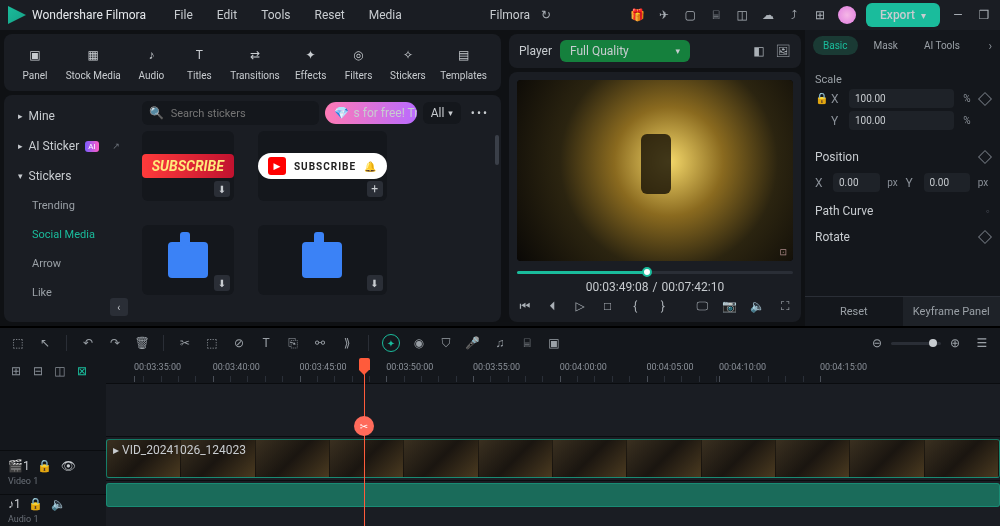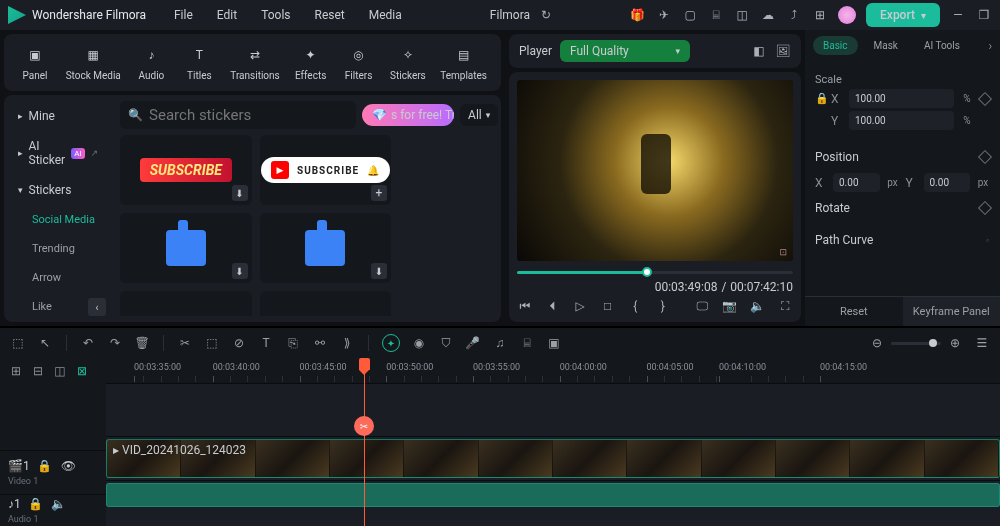--- a/index.html
+++ b/index.html
@@ -25,25 +25,25 @@
 .sidebar{width:130px;padding:6px 0;position:relative}
 .side-item{padding:8px 14px;cursor:pointer;display:flex;align-items:center;gap:6px;font-size:12px}
 .side-item.sub{padding-left:28px;font-size:11px;color:#9aa0a6}
 .side-item.active{color:#1abc9c}
 .ai-badge{background:linear-gradient(90deg,#7b5cff,#ff5cc5);border-radius:3px;font-size:8px;padding:1px 3px;color:#fff}
 .arrow-r{margin-left:auto;font-size:9px;color:#6a7078}
 .sb-collapse{position:absolute;bottom:6px;right:6px;width:18px;height:18px;background:#2a2e36;border-radius:3px;display:flex;align-items:center;justify-content:center;font-size:10px;cursor:pointer}
 .content{flex:1;display:flex;flex-direction:column;padding:6px 8px;position:relative}
 .search-row{display:flex;align-items:center;gap:6px;margin-bottom:6px}
 .search-box{flex:1;display:flex;align-items:center;gap:6px;background:#14171c;border-radius:6px;padding:5px 8px}
-.search-box input{background:transparent;border:0;outline:0;color:#c8ccd0;font-size:15px;flex:1}
+.search-box input{background:transparent;border:0;outline:0;color:#c8ccd0;font-size:11px;flex:1}
 .promo{background:linear-gradient(90deg,#ff7ab5,#b96bff);border-radius:12px;padding:4px 10px;font-size:10px;color:#fff;display:flex;align-items:center;gap:4px;max-width:92px;white-space:nowrap;overflow:hidden}
 .all-dd{background:#14171c;border-radius:6px;padding:4px 8px;display:flex;align-items:center;gap:4px;cursor:pointer}
 .dots{cursor:pointer;padding:0 4px;letter-spacing:2px}
-.grid{display:grid;grid-template-columns:repeat(3,1fr);gap:8px;overflow:auto}
+.grid{display:grid;grid-template-columns:repeat(3,1fr);gap:24px;overflow:auto}
 .card{background:#14171c;border-radius:6px;height:70px;position:relative;cursor:pointer}
 .card .dl{position:absolute;bottom:4px;right:4px;width:16px;height:16px;background:#2a2e36;border-radius:3px;display:flex;align-items:center;justify-content:center;font-size:10px}
 .card .plus{position:absolute;bottom:4px;right:4px;width:16px;height:16px;background:#2a2e36;border-radius:3px;display:flex;align-items:center;justify-content:center;font-size:12px}
 .sub1{display:flex;align-items:center;justify-content:center;height:100%}
 .sub-badge{background:linear-gradient(90deg,#ff3b3b,#c1122f);color:#ffe97a;font-weight:700;font-size:14px;padding:4px 10px;border-radius:4px;font-style:italic}
 .sub2{display:flex;align-items:center;gap:8px;background:#fff;border-radius:18px;padding:4px 10px}
 .pbtn{width:18px;height:18px;background:#ff0000;border-radius:3px;display:flex;align-items:center;justify-content:center;color:#fff;font-size:9px}
 .sub2 .t{color:#222;font-weight:700;font-size:10px;letter-spacing:1px}
 .sub2 .bell{color:#ff8a00;font-size:10px}
 .thumb{width:40px;height:36px;background:#3b82f6;border-radius:4px;position:relative;margin:auto}
@@ -211,22 +211,22 @@
         <div class="side-item">
             <span style="font-size:9px">▸</span>
             <span>AI Sticker</span>
             <span class="ai-badge">AI</span>
             <span class="arrow-r">↗</span>
           </div>
         <div class="side-item">
             <span style="font-size:9px">▾</span>
             <span>Stickers</span>
           </div>
+        <div class="side-item sub">Trending</div>
         <div class="side-item sub active">Social Media</div>
-        <div class="side-item sub">Trending</div>
         <div class="side-item sub">Arrow</div>
         <div class="side-item sub">Like</div>
         <div class="sb-collapse">‹</div>
       </div>
       <div class="content">
         <div class="scroll-indicator"></div>
         <div class="search-row">
           <div class="search-box">
             <span>🔍</span>
             <input placeholder="Search stickers" style="">
@@ -303,21 +303,21 @@
       <div class="screen">
         <div class="screen-img"></div>
         <div class="marker">⊡</div>
       </div>
       <div class="scrubber">
         <div class="track">
             <div class="fill"></div>
             <div class="knob"></div>
           </div>
       </div>
-      <div style="display:flex;justify-content:flex-end" class="time">
+      <div style="display:flex;justify-content:center" class="time">
         <span>00:03:49:08</span>
           <span class="sep">/</span>
           <span>00:07:42:10</span>
       </div>
       <div class="ctrls">
         <span class="ticon">⏮</span>
         <span class="ticon">⏴</span>
         <span class="ticon">▷</span>
         <span class="ticon">□</span>
         <span class="ticon">{</span>
@@ -359,27 +359,27 @@
           <div class="diamond"></div>
         </div>
       <div class="fld">
           <span class="ax">X</span>
           <div class="num">0.00</div>
           <span class="unit">px</span>
           <span class="ax">Y</span>
           <div class="num">0.00</div>
           <span class="unit">px</span>
         </div>
+      <div class="prop-row" style="margin-top:6px">
+          <span>Path Curve</span>
+          <span style="margin-left:auto;color:#4a4f58">◦</span>
+        </div>
       <div class="prop-row">
           <span>Rotate</span>
           <div class="diamond"></div>
-        </div>
-      <div class="prop-row" style="margin-top:6px">
-          <span>Path Curve</span>
-          <span style="margin-left:auto;color:#4a4f58">◦</span>
         </div>
 
     </div>
     <div class="prop-footer">
       <div class="pf-btn">Reset</div>
       <div class="pf-btn accent">Keyframe Panel</div>
     </div>
   </div>
 </div>
 

